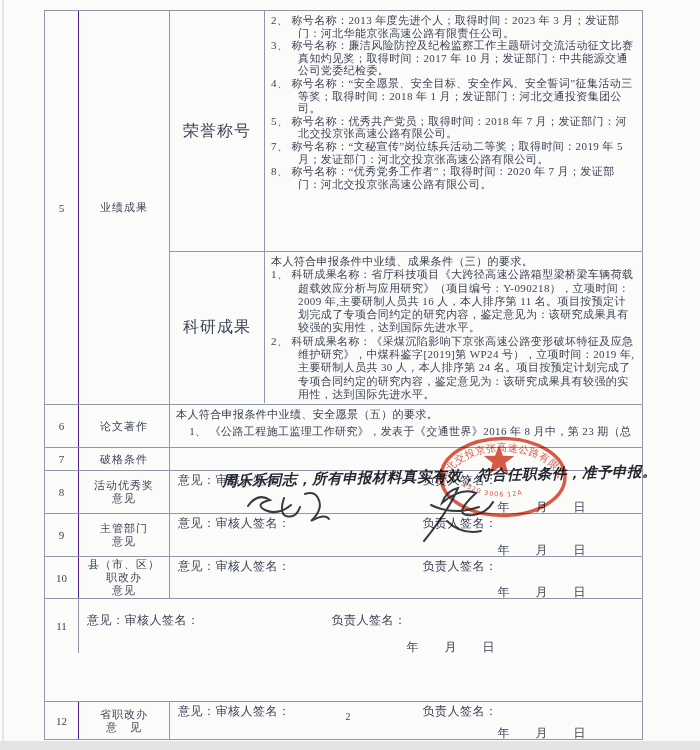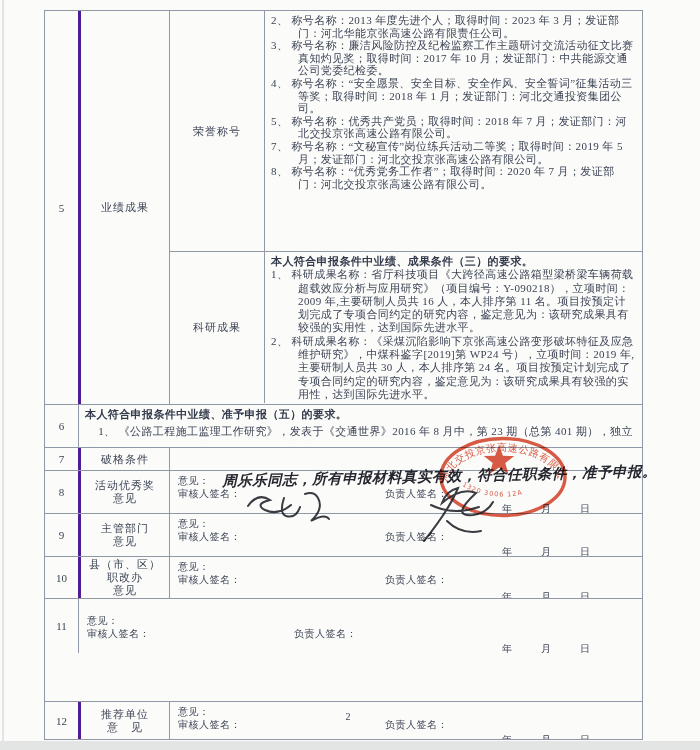--- a/index.html
+++ b/index.html
@@ -5,39 +5,39 @@
   html,body{margin:0;padding:0;}
   body{width:700px;height:750px;position:relative;background:#fbfbfa;overflow:hidden;
        font-family:"Liberation Serif","DejaVu Serif",serif;color:#3c4354;}
   .scan-edge-left{position:absolute;left:2px;top:0;width:2px;height:100%;background:#d9dadc;opacity:.7;}
   .scan-edge-bottom{position:absolute;left:0;bottom:0;width:100%;height:9px;background:#e3e5e4;}
   .tbl{position:absolute;left:44px;top:10px;width:599px;border:1px solid #9097a6;box-sizing:border-box;background:transparent;}
   .row{display:flex;box-sizing:border-box;}
   .row + .row{border-top:1px solid #9097a6;}
   .cell-no{width:33px;flex:0 0 33px;display:flex;align-items:center;justify-content:center;
            font-size:11px;box-sizing:border-box;}
-  .cell-label{width:91px;flex:0 0 91px;border-left:3px solid #4c1d95;display:flex;align-items:center;
+  .cell-label{width:91px;flex:0 0 91px;border-left:1px solid #4c1d95;display:flex;align-items:center;
               justify-content:center;text-align:center;font-size:11px;letter-spacing:1px;
               line-height:13px;white-space:pre-line;box-sizing:border-box;}
   .cell-content{flex:1;border-left:1px solid #9097a6;box-sizing:border-box;overflow:hidden;}
   .subrow{display:flex;box-sizing:border-box;}
   .subrow + .subrow{border-top:1px solid #9097a6;}
   .cell-sublabel{width:94px;flex:0 0 94px;display:flex;align-items:center;justify-content:center;
-                 font-size:11px;letter-spacing:1px;box-sizing:border-box;}
+                 font-size:16px;letter-spacing:1px;box-sizing:border-box;}
   .cell-subcontent{flex:1;border-left:1px solid #9097a6;box-sizing:border-box;overflow:hidden;
                    padding:3px 5px 0 6px;}
   .list .li{font-size:11px;line-height:12.6px;letter-spacing:.4px;padding-left:27px;text-indent:-27px;}
   .list-b .li{line-height:13.3px;}
-  .sec-heading{font-size:11px;font-weight:bold;line-height:13.3px;letter-spacing:.4px;color:#333a4a;}
+  .sec-heading{font-size:11px;font-weight:normal;line-height:13.3px;letter-spacing:.4px;color:#333a4a;}
   .paper-item{font-size:11px;line-height:21px;letter-spacing:.4px;text-indent:1.2em;}
   .h240{height:240px;} .h152{height:152px;}
   .r5{height:393px;} .r6{height:43px;} .r7{height:23px;} .r8{height:43px;}
   .r9{height:43px;} .r10{height:42px;} .r11{height:55px;} .r12{height:38px;margin-top:48px;}
   .pad-row6{padding:3px 5px 0 6px;}
-  .op{display:flex;flex-direction:column;padding:3px 0 0 8px;font-size:10px;box-sizing:border-box;height:100%;}
+  .op{display:flex;padding:3px 0 0 8px;font-size:12px;box-sizing:border-box;height:100%;}
   .op .l1{line-height:13px;letter-spacing:.5px;}
   .op .l2{display:flex;line-height:13px;letter-spacing:.5px;margin-top:1px;font-family:Liberation Mono, monospace;}
   .op .l2 .f1{width:207px;flex:0 0 207px;}
   .op .l3{align-self:flex-end;display:flex;justify-content:space-between;width:88px;margin-right:52px;
           line-height:11px;margin-top:2px;}
   .op-r10 .l3{margin-top:4px;}
   .op-r11{padding-top:15px;}
   .page-num{position:absolute;left:340px;top:711px;width:16px;text-align:center;font-size:10px;}
   .hand-opinion{position:absolute;left:222px;top:467px;width:432px;font-family:"DejaVu Sans","Liberation Sans",sans-serif;
                 font-weight:bold;font-style:italic;font-size:14.5px;color:#26272e;letter-spacing:.5px;
@@ -76,22 +76,23 @@
               <div class="li">1、 科研成果名称：省厅科技项目《大跨径高速公路箱型梁桥梁车辆荷载超载效应分析与应用研究》（项目编号：Y-090218），立项时间：2009 年,主要研制人员共 16 人，本人排序第 11 名。项目按预定计划完成了专项合同约定的研究内容，鉴定意见为：该研究成果具有较强的实用性，达到国际先进水平。</div>
               <div class="li">2、 科研成果名称：《采煤沉陷影响下京张高速公路变形破坏特征及应急维护研究》，中煤科鉴字[2019]第 WP24 号），立项时间：2019 年,主要研制人员共 30 人，本人排序第 24 名。项目按预定计划完成了专项合同约定的研究内容，鉴定意见为：该研究成果具有较强的实用性，达到国际先进水平。</div>
             </div>
         </div>
       </div>
     </div>
   </div>
 
   <div class="row r6">
     <div class="cell-no">6</div>
+    <div class="cell-label">论文著作</div>
     <div class="cell-content pad-row6">
-      <div class="sec-heading">本人符合申报条件中业绩、准予申报（五）的要求。</div>
+      <div class="sec-heading">本人符合申报条件中业绩、安全愿景（五）的要求。</div>
       <div class="paper-item">1、 《公路工程施工监理工作研究》，发表于《交通世界》2016 年 8 月中，第 23 期（总第 401 期），独立完成，第 94-95 页。核心期刊。与申报评审专业相同。</div>
     </div>
   </div>
 
   <div class="row r7">
     <div class="cell-no">7</div>
     <div class="cell-label">破格条件</div>
     <div class="cell-content"></div>
   </div>
 
@@ -169,21 +170,21 @@
           <span>年</span>
           <span>月</span>
           <span>日</span>
         </div>
       </div>
     </div>
   </div>
 
   <div class="row r12">
     <div class="cell-no">12</div>
-    <div class="cell-label">推荐单位
+    <div class="cell-label">省职改办
 意　见</div>
     <div class="cell-content">
       <div class="op">
         <div class="l1">意见：</div>
         <div class="l2">
           <span class="f1">审核人签名：</span>
           <span>负责人签名：</span>
         </div>
         <div class="l3">
           <span>年</span>

